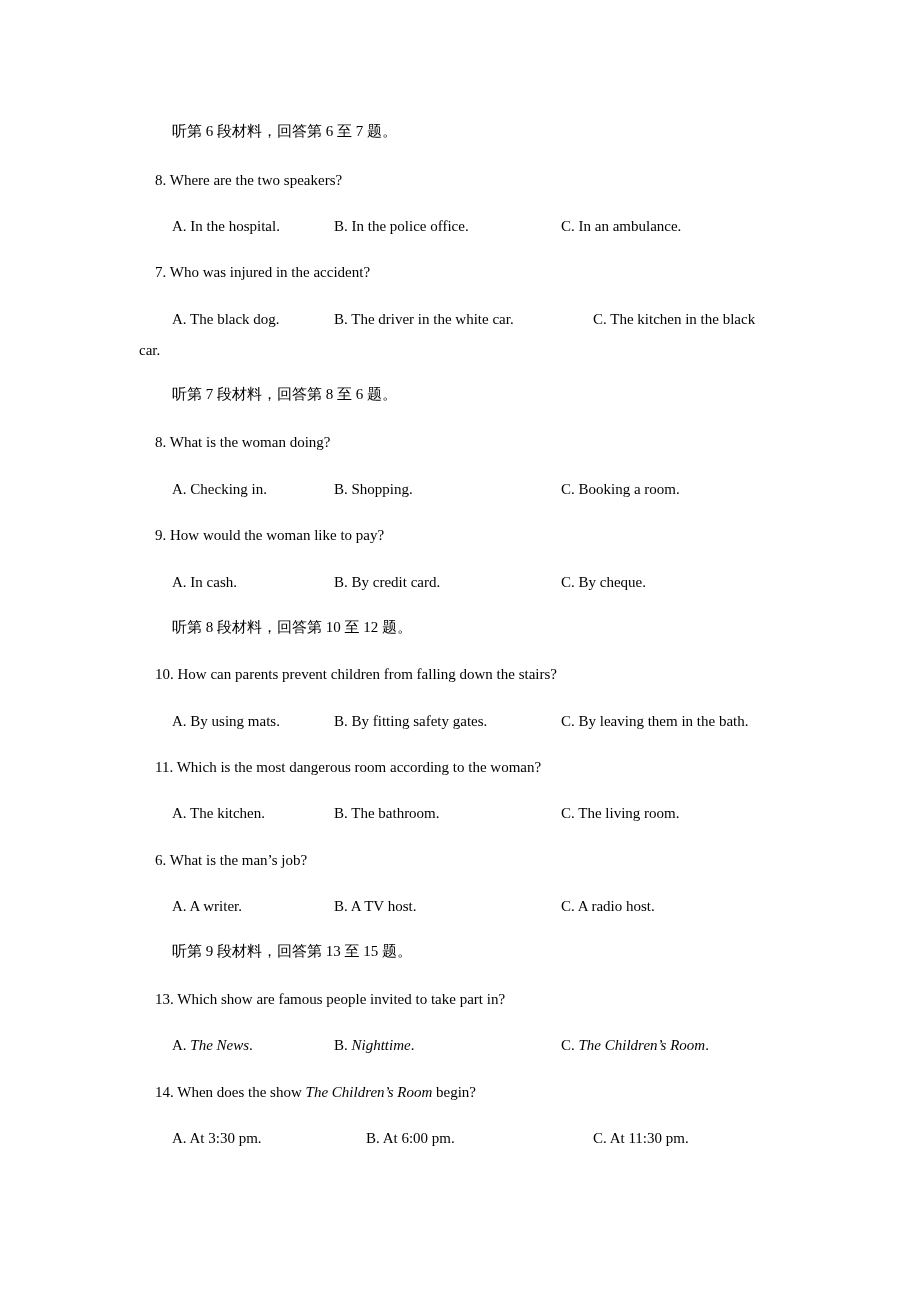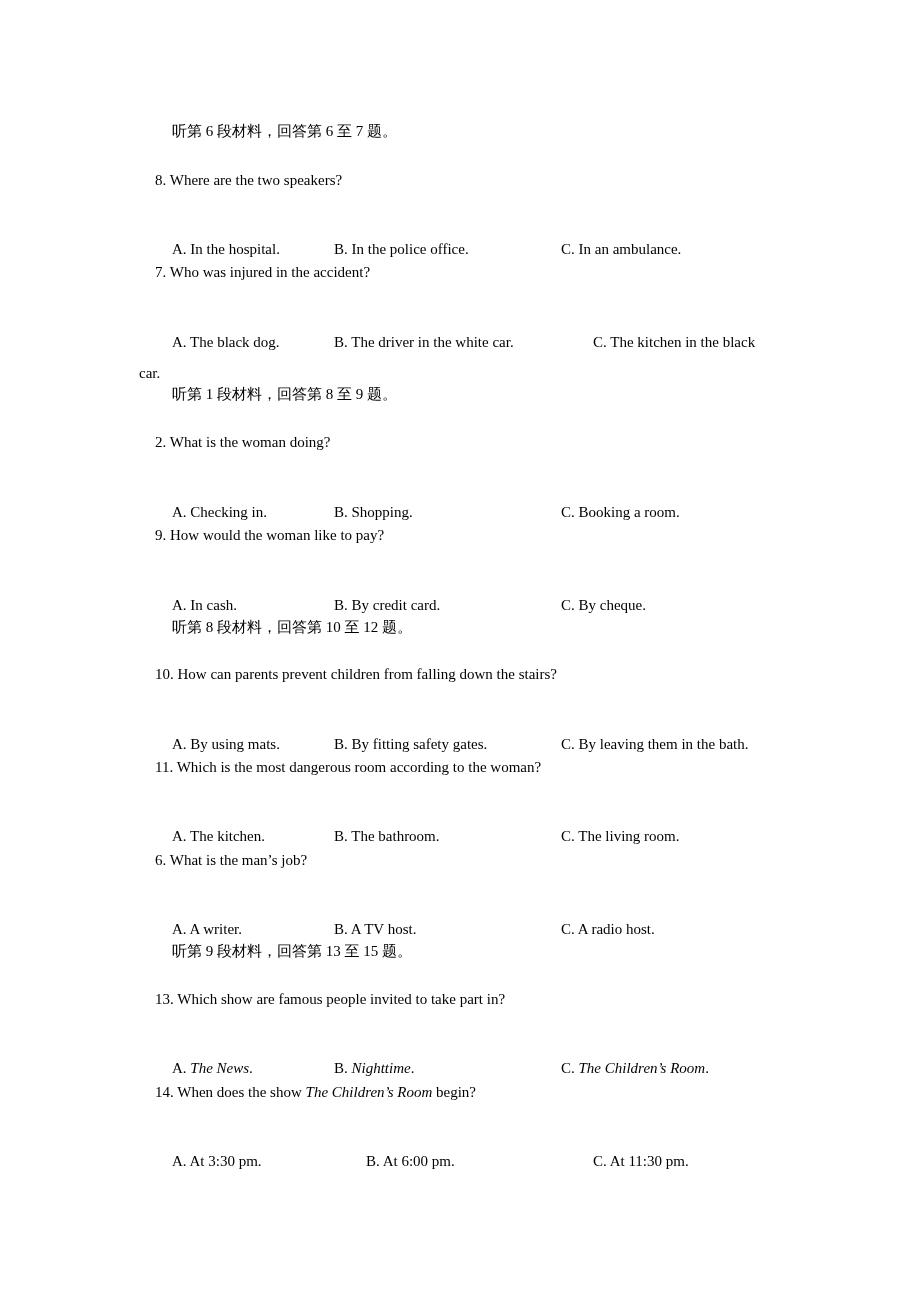--- a/index.html
+++ b/index.html
@@ -24,43 +24,42 @@
   .section {
     left: 172px;
   }
   .question {
     left: 155px;
   }
   .opt {
     position: absolute;
     white-space: nowrap;
     line-height: 20px;
-    margin-top: 23px;
   }
   i { font-style: italic; }
 </style>
 </head>
 <body>
 
 <div class="line section" style="top:121px">听第 6 段材料，回答第 6 至 7 题。</div>
 
 <div class="line question" style="top:170px">8. Where are the two speakers?</div>
 <div class="opt" style="left:172px;top:216px">A. In the hospital.</div>
 <div class="opt" style="left:334px;top:216px">B. In the police office.</div>
 <div class="opt" style="left:561px;top:216px">C. In an ambulance.</div>
 
 <div class="line question" style="top:262px">7. Who was injured in the accident?</div>
 <div class="opt" style="left:172px;top:309px">A. The black dog.</div>
 <div class="opt" style="left:334px;top:309px">B. The driver in the white car.</div>
 <div class="opt" style="left:593px;top:309px">C. The kitchen in the black</div>
 <div class="opt" style="left:139px;top:340px">car.</div>
 
-<div class="line section" style="top:384px">听第 1 段材料，回答第 8 至 9 题。</div>
+<div class="line section" style="top:384px">听第 7 段材料，回答第 8 至 6 题。</div>
 
-<div class="line question" style="top:432px">2. What is the woman doing?</div>
+<div class="line question" style="top:432px">8. What is the woman doing?</div>
 <div class="opt" style="left:172px;top:479px">A. Checking in.</div>
 <div class="opt" style="left:334px;top:479px">B. Shopping.</div>
 <div class="opt" style="left:561px;top:479px">C. Booking a room.</div>
 
 <div class="line question" style="top:525px">9. How would the woman like to pay?</div>
 <div class="opt" style="left:172px;top:572px">A. In cash.</div>
 <div class="opt" style="left:334px;top:572px">B. By credit card.</div>
 <div class="opt" style="left:561px;top:572px">C. By cheque.</div>
 
 <div class="line section" style="top:617px">听第 8 段材料，回答第 10 至 12 题。</div>

